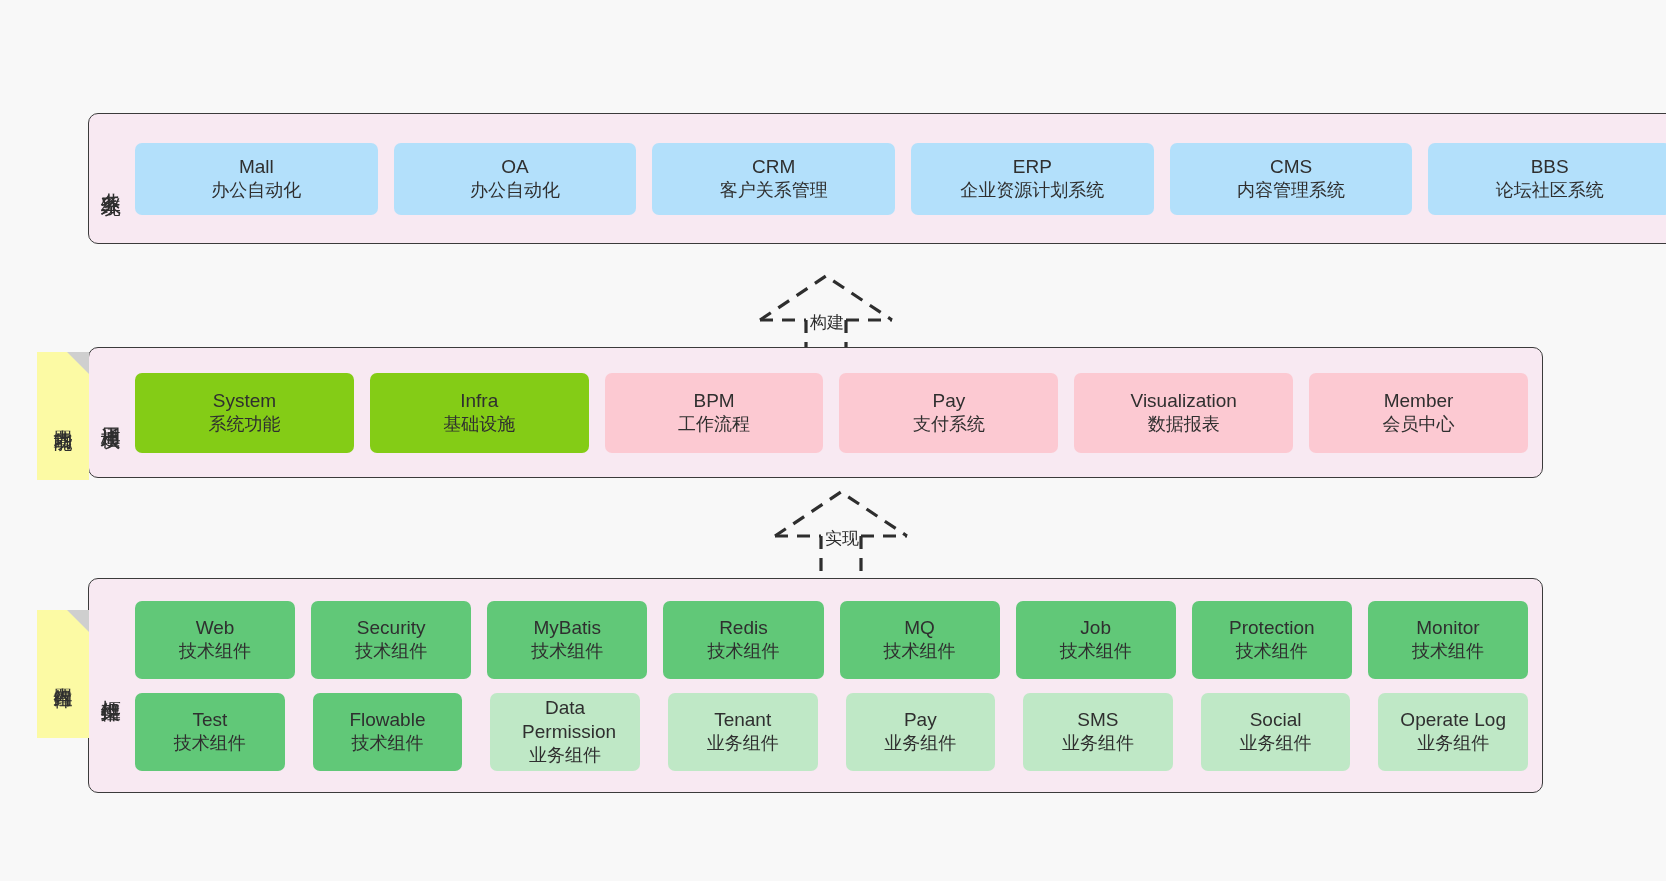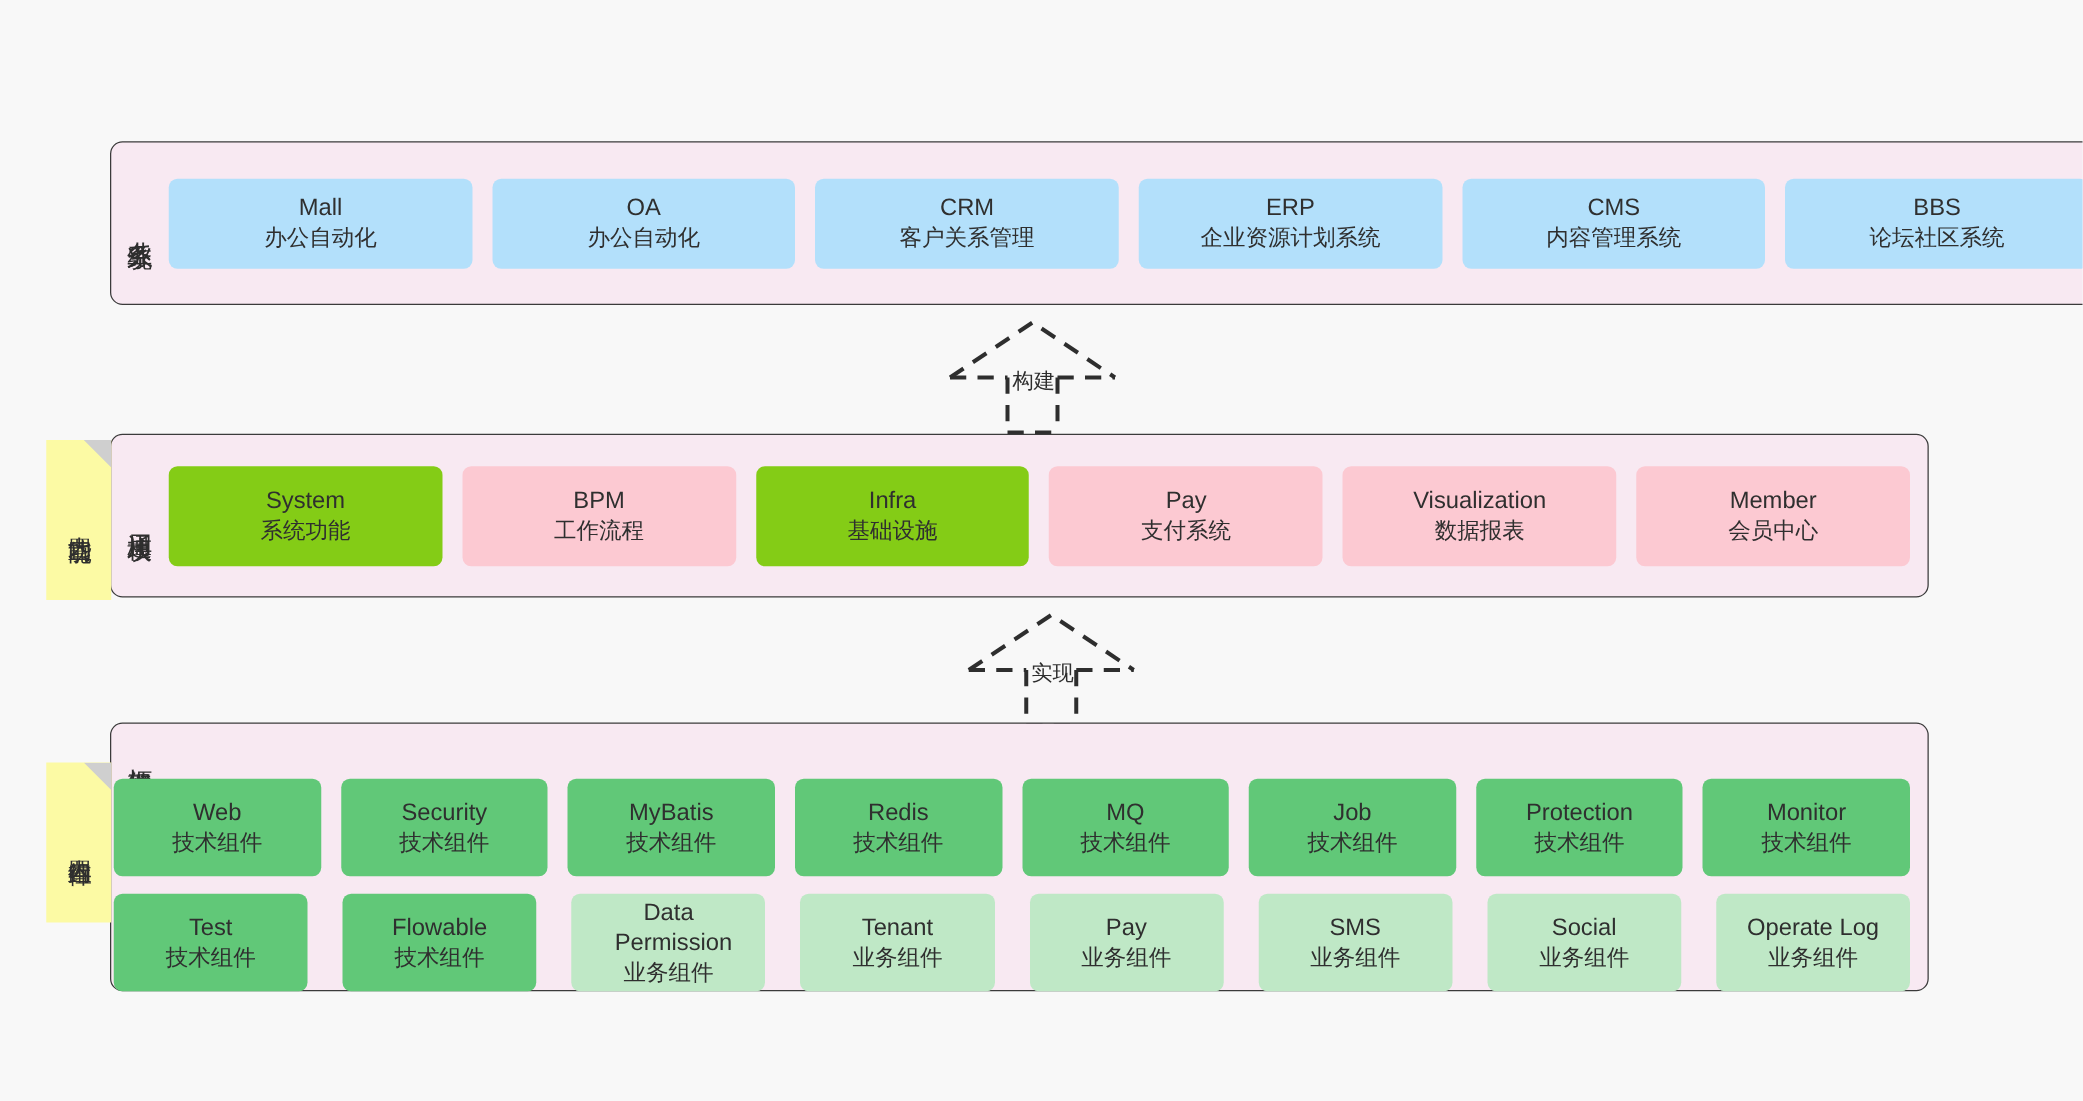--- a/index.html
+++ b/index.html
@@ -160,21 +160,21 @@
           <span class="cn">内容管理系统</span>
         </div>
         <div class="node blue">
           <span class="en">BBS</span>
           <span class="cn">论坛社区系统</span>
         </div>
       </div>
     </div>
   </div>
 
-  <div class="arrow-wrap" style="left:750px; top:250px; width:160px; height:100px;">
+  <div class="arrow-wrap" style="left:750px; top:268px; width:160px; height:100px;">
     <svg width="160" height="100" viewBox="0 0 160 100">
 
       <polyline points="10,52 76,8 142,52" fill="none" stroke="#2e2e2e" stroke-width="3.2" stroke-dasharray="13 9" stroke-linecap="butt"></polyline>
 
       <line x1="56" y1="52" x2="56" y2="96" stroke="#2e2e2e" stroke-width="3.2" stroke-dasharray="13 9"></line>
       <line x1="96" y1="52" x2="96" y2="96" stroke="#2e2e2e" stroke-width="3.2" stroke-dasharray="13 9"></line>
       <line x1="56" y1="96" x2="96" y2="96" stroke="#2e2e2e" stroke-width="3.2" stroke-dasharray="13 9"></line>
       <line x1="10" y1="52" x2="56" y2="52" stroke="#2e2e2e" stroke-width="3.2" stroke-dasharray="13 9"></line>
       <line x1="96" y1="52" x2="142" y2="52" stroke="#2e2e2e" stroke-width="3.2" stroke-dasharray="13 9"></line>
     </svg>
@@ -182,27 +182,27 @@
   </div>
 
   <div class="layer" id="layer-module" style="left:88px; top:347px; width:1455px; height:131px;">
     <div class="layer-title">通用模块</div>
     <div class="layer-body">
       <div class="row" style="height:80px;">
         <div class="node red">
           <span class="en">System</span>
           <span class="cn">系统功能</span>
         </div>
+        <div class="node red">
+          <span class="en">Infra</span>
+          <span class="cn">基础设施</span>
+        </div>
         <div class="node pink">
           <span class="en">BPM</span>
           <span class="cn">工作流程</span>
-        </div>
-        <div class="node red">
-          <span class="en">Infra</span>
-          <span class="cn">基础设施</span>
         </div>
         <div class="node pink">
           <span class="en">Pay</span>
           <span class="cn">支付系统</span>
         </div>
         <div class="node pink">
           <span class="en">Visualization</span>
           <span class="cn">数据报表</span>
         </div>
         <div class="node pink">
@@ -223,21 +223,21 @@
       <polyline points="10,52 76,8 142,52" fill="none" stroke="#2e2e2e" stroke-width="3.2" stroke-dasharray="13 9" stroke-linecap="butt"></polyline>
       <line x1="56" y1="52" x2="56" y2="96" stroke="#2e2e2e" stroke-width="3.2" stroke-dasharray="13 9"></line>
       <line x1="96" y1="52" x2="96" y2="96" stroke="#2e2e2e" stroke-width="3.2" stroke-dasharray="13 9"></line>
       <line x1="56" y1="96" x2="96" y2="96" stroke="#2e2e2e" stroke-width="3.2" stroke-dasharray="13 9"></line>
       <line x1="10" y1="52" x2="56" y2="52" stroke="#2e2e2e" stroke-width="3.2" stroke-dasharray="13 9"></line>
       <line x1="96" y1="52" x2="142" y2="52" stroke="#2e2e2e" stroke-width="3.2" stroke-dasharray="13 9"></line>
     </svg>
     <span class="arrow-label" style="left:60px; top:43px;">实现</span>
   </div>
 
-  <div class="layer" id="layer-framework" style="left:88px; top:578px; width:1455px; height:215px;flex-direction:column;">
+  <div class="layer" id="layer-framework" style="left:88px; top:578px; width:1455px; height:215px;">
     <div class="layer-title">框架组件</div>
     <div class="layer-body" style="padding-right:14px;">
       <div class="row" style="height:78px;">
         <div class="node green">
           <span class="en">Web</span>
           <span class="cn">技术组件</span>
         </div>
         <div class="node green">
           <span class="en">Security</span>
           <span class="cn">技术组件</span>

